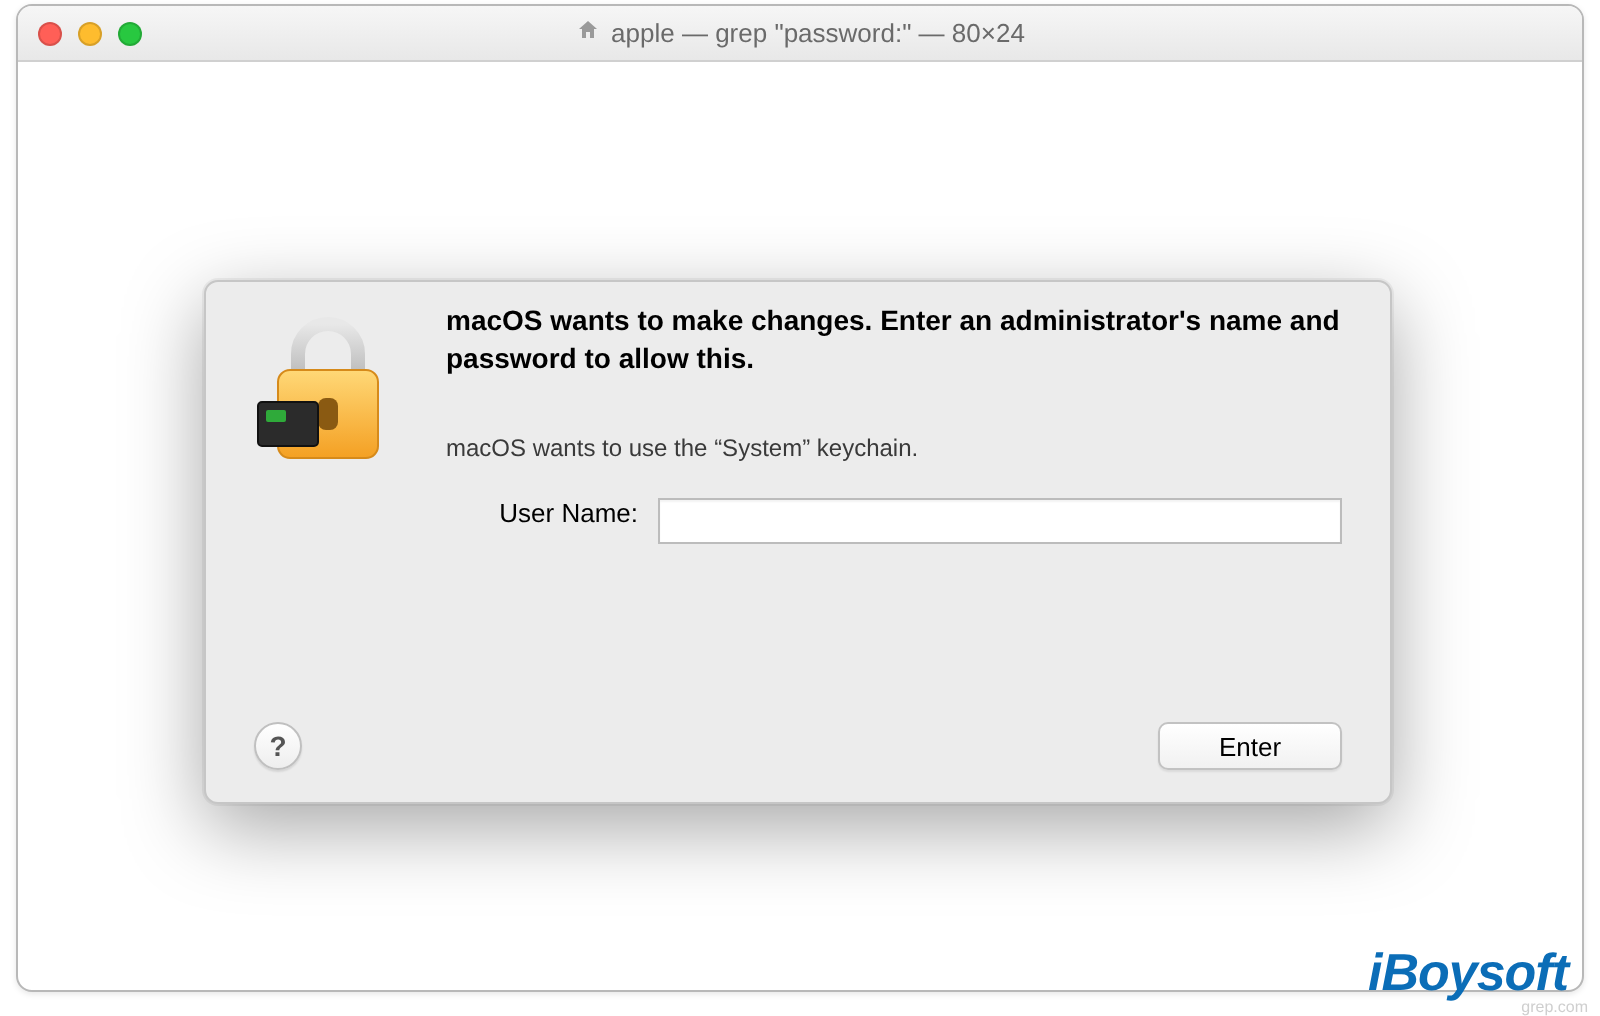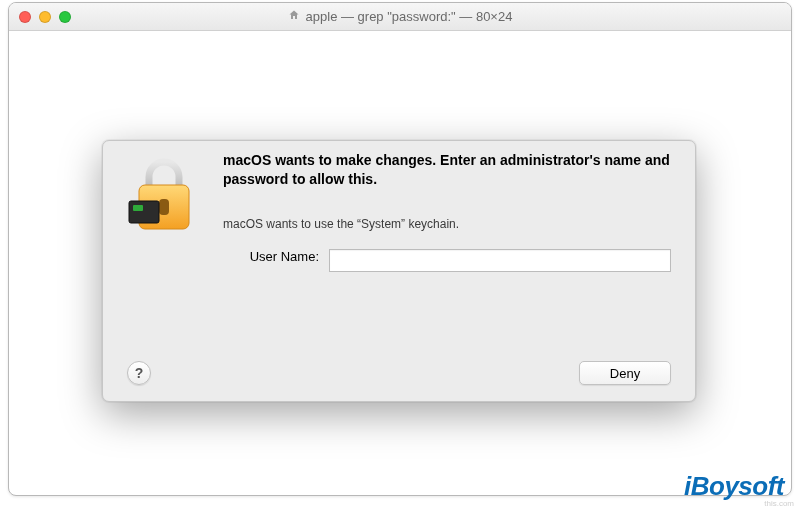--- a/index.html
+++ b/index.html
@@ -234,21 +234,21 @@
         <div class="field-label">User Name:</div>
         <input class="field-input" type="text" value="" style="">
       </div>
     </div>
   </div>
   <div class="dialog-bottom">
     <div class="help-btn">
       <span>?</span>
     </div>
     <div class="btn-group">
-      <button class="mac-btn">Deny</button>
+      <button class="mac-btn">Enter</button>
     </div>
   </div>
 </div>
 
 <div class="watermark">
   <span>iBoysoft</span>
 </div>
-<div class="small-url">this.com</div>
+<div class="small-url">grep.com</div>
 
 </body></html>

